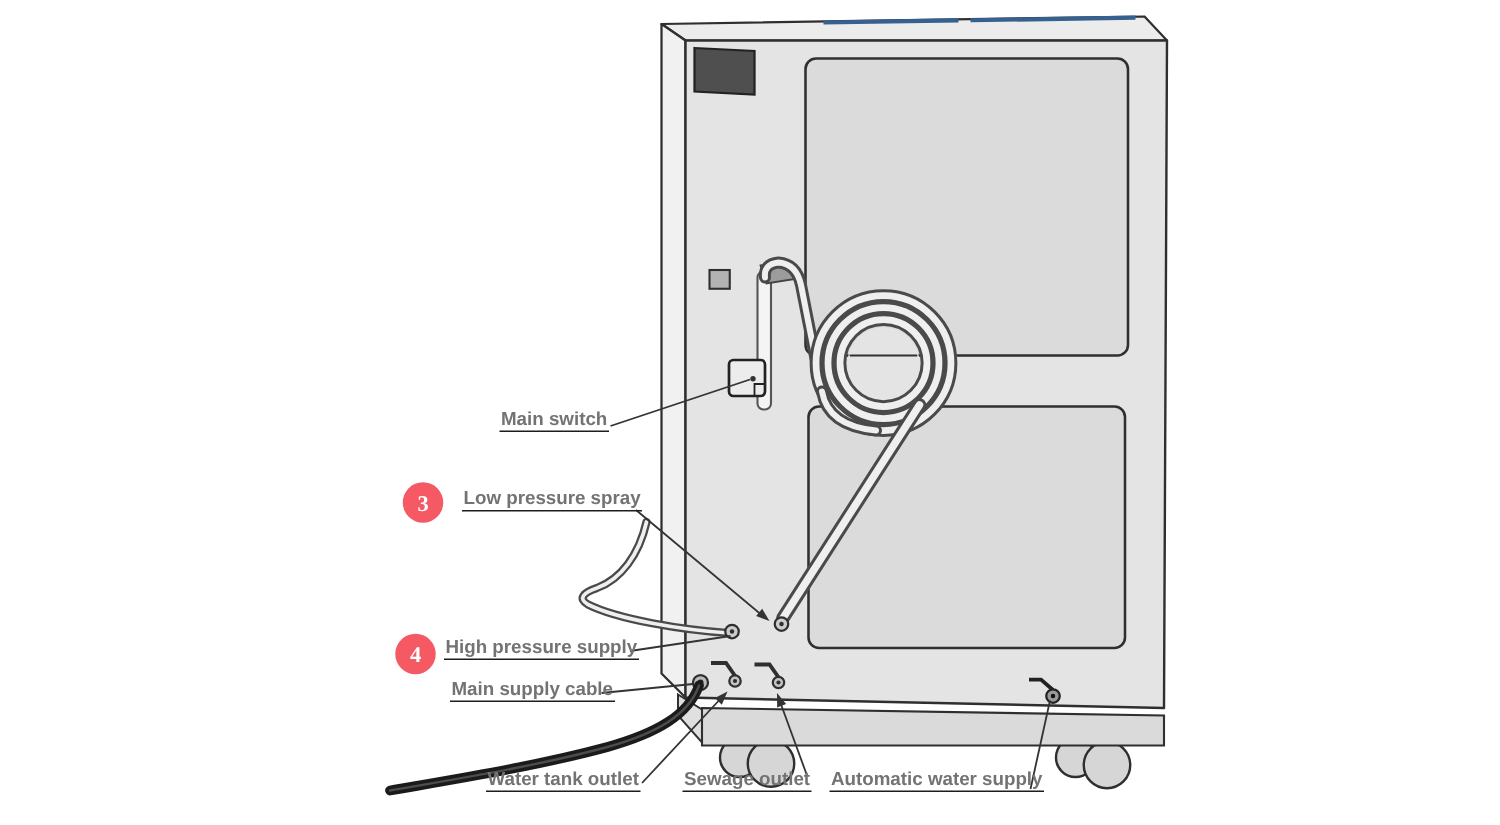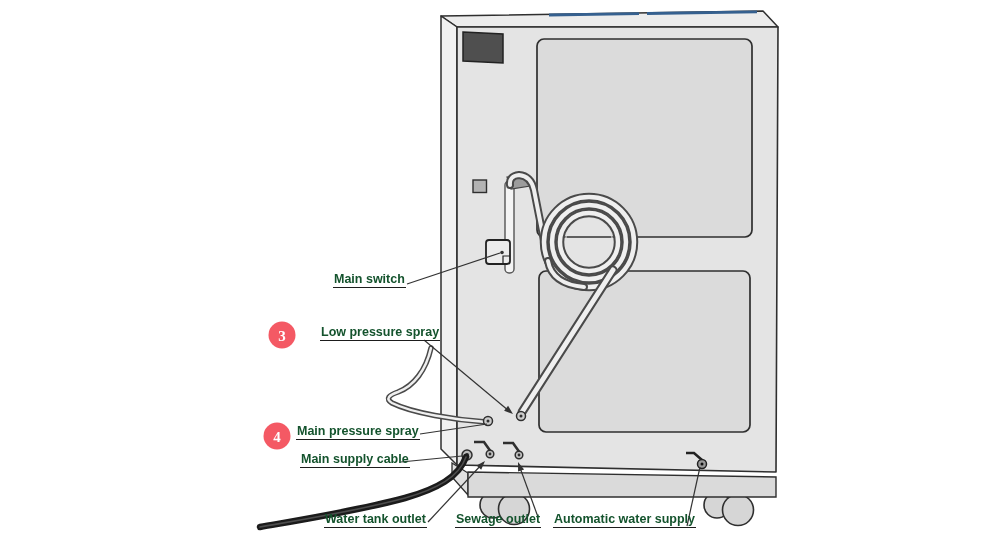--- a/index.html
+++ b/index.html
@@ -1,22 +1,22 @@
 <!DOCTYPE html>
 <html><head>
 <meta charset="utf-8">
 <style>
   html,body{margin:0;padding:0;background:#ffffff;}
   #stage{position:relative;width:1000px;height:550px;background:#ffffff;overflow:hidden;
          font-family:"Liberation Sans", sans-serif;}
   #stage svg{position:absolute;left:0;top:0;}
   .lbl{position:absolute;white-space:nowrap;font-weight:700;font-size:12.5px;line-height:1.15;
-       color:#14532d;border-bottom:1.6px solid #1d1d1d;padding:0 1px 1px 1px;}
+       color:#737373;border-bottom:1.6px solid #1d1d1d;padding:0 1px 1px 1px;}
   .lbl-main-switch{left:333px;top:272px;}
-  .lbl-low-pressure{left:320px;top:325px;}
+  .lbl-low-pressure{left:308px;top:325px;}
   .lbl-high-pressure{left:296px;top:424px;}
   .lbl-power-cable{left:300px;top:452px;}
   .lbl-water-tank{left:324px;top:512px;text-align:right;}
   .lbl-sewage{left:455px;top:512px;text-align:center;}
   .lbl-auto-water{left:553px;top:512px;text-align:center;}
 </style>
 </head>
 <body>
 
 <div id="stage">
@@ -126,18 +126,18 @@
     <g>
       <circle cx="282" cy="335" r="13.5" fill="#f45964"></circle>
       <text x="282" y="340.5" text-anchor="middle" font-family="Liberation Serif, serif" font-size="15" font-weight="bold" fill="#ffffff">3</text>
       <circle cx="277" cy="436" r="13.5" fill="#f45964"></circle>
       <text x="277" y="441.5" text-anchor="middle" font-family="Liberation Serif, serif" font-size="15" font-weight="bold" fill="#ffffff">4</text>
     </g>
   </svg>
 
   <div class="lbl lbl-main-switch">Main switch</div>
   <div class="lbl lbl-low-pressure">Low pressure spray</div>
-  <div class="lbl lbl-high-pressure">Main pressure spray</div>
+  <div class="lbl lbl-high-pressure">High pressure supply</div>
   <div class="lbl lbl-power-cable">Main supply cable</div>
   <div class="lbl lbl-water-tank">Water tank outlet</div>
   <div class="lbl lbl-sewage">Sewage outlet</div>
   <div class="lbl lbl-auto-water">Automatic water supply</div>
 </div>
 
 </body></html>

